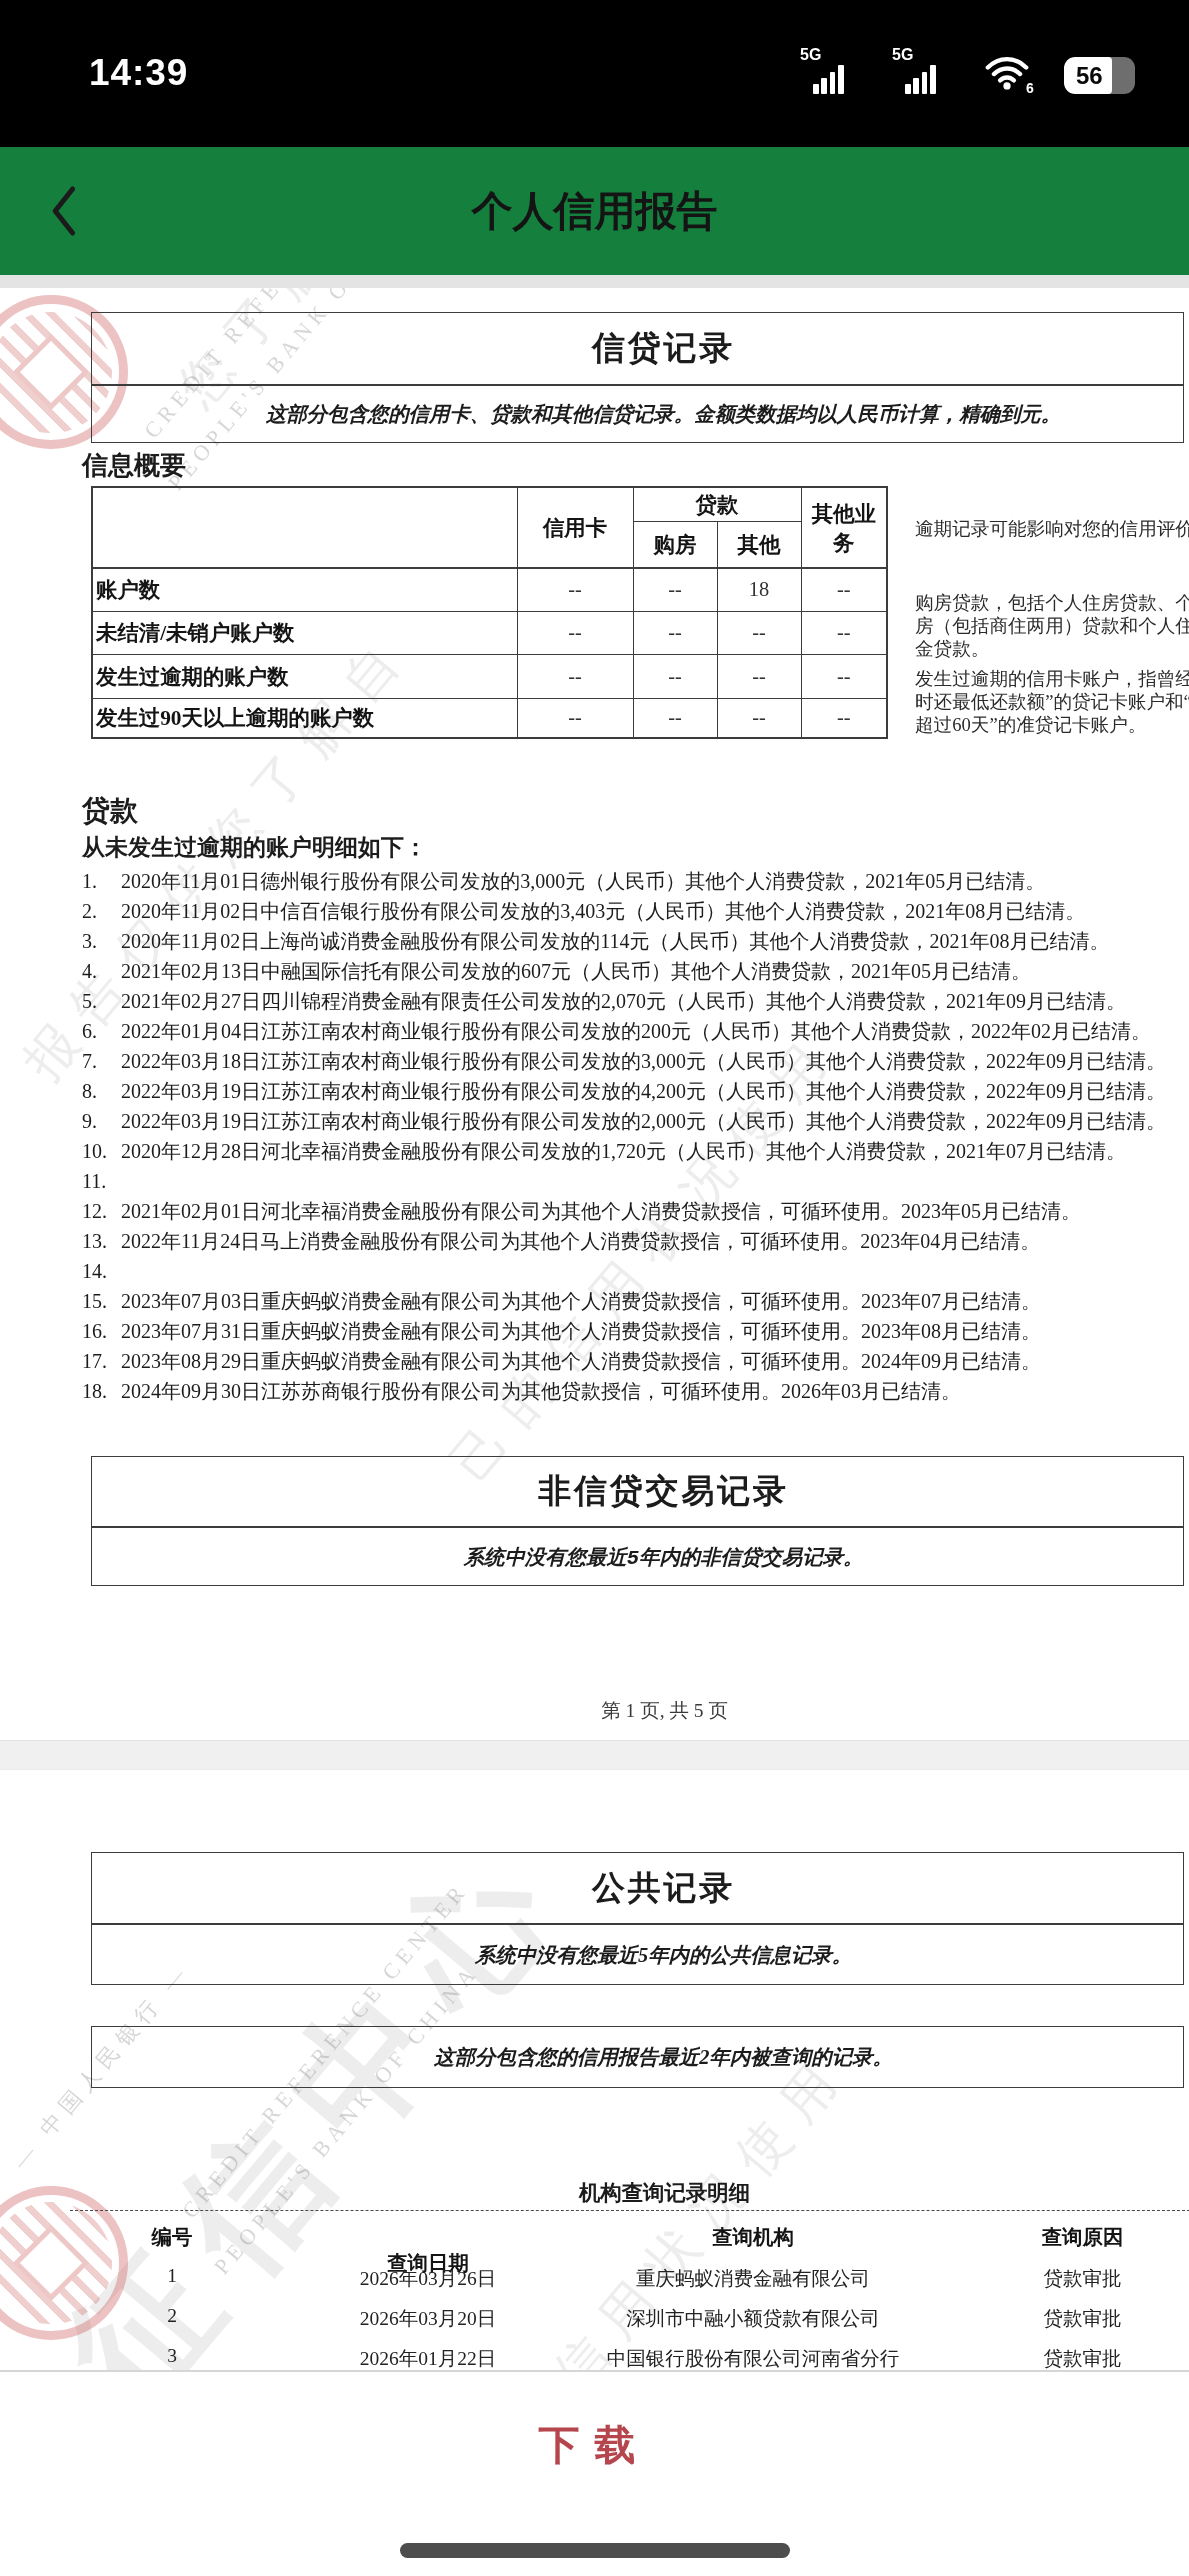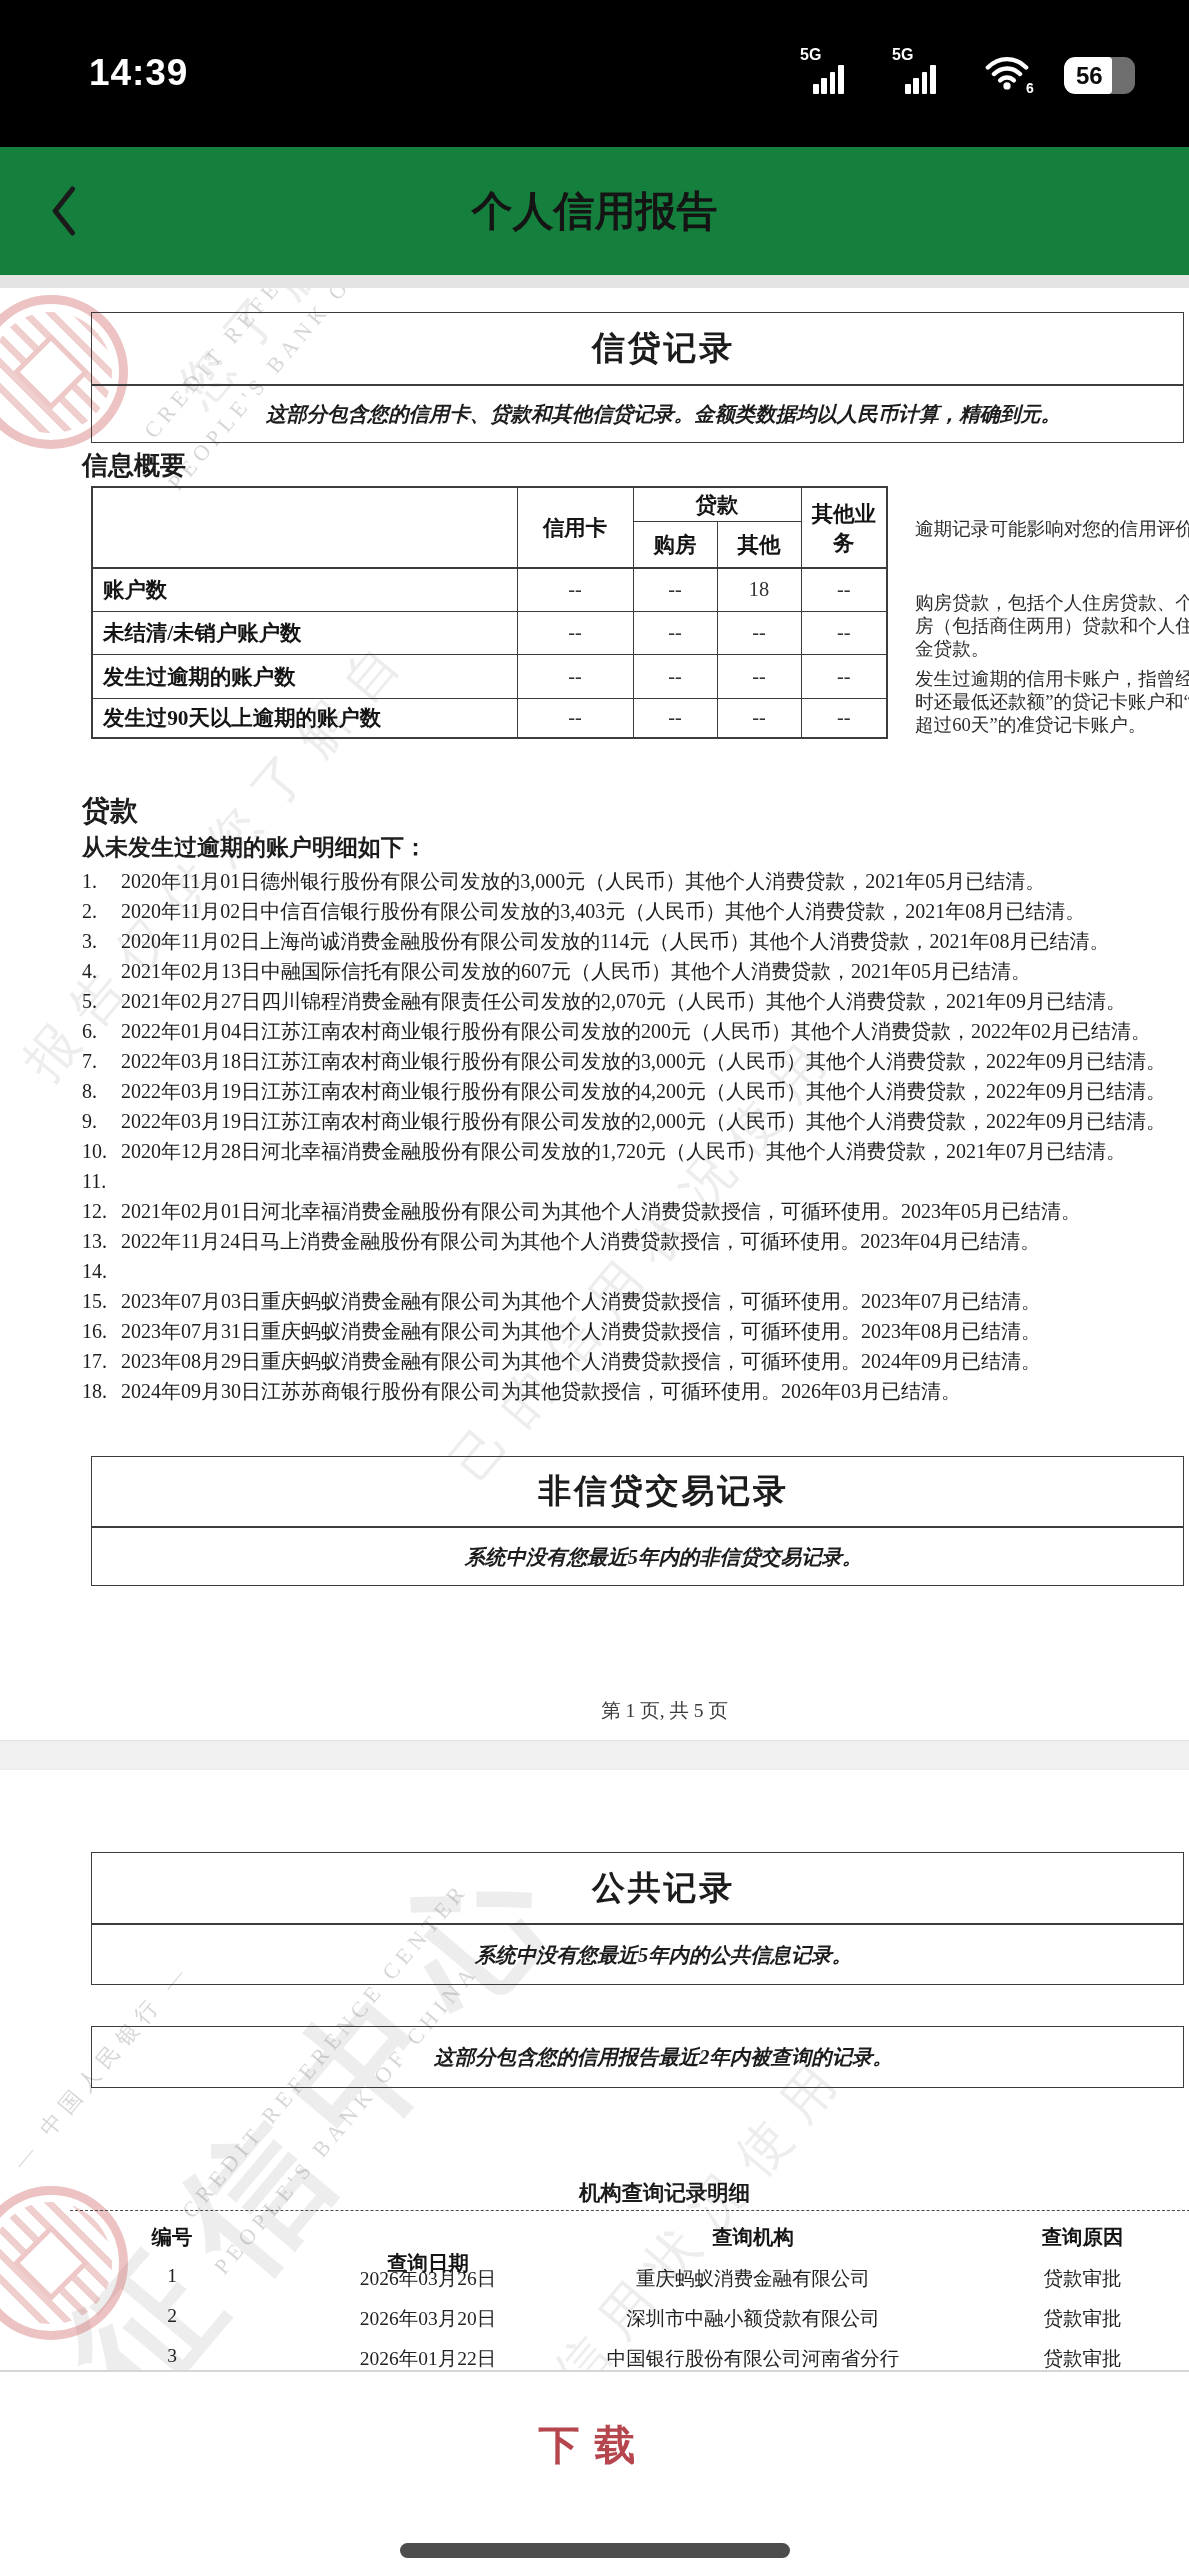--- a/index.html
+++ b/index.html
@@ -36,21 +36,21 @@
   .secbox{position:absolute;left:91px;width:1091px;border:1.9px solid #3c3c3c;background:transparent;}
   .sectitle{height:71px;line-height:71px;text-align:center;font-size:33px;font-weight:bold;letter-spacing:2.8px;
             border-bottom:2.8px solid #3c3c3c;padding-left:52px;}
   .secdesc{text-align:center;font-size:20.4px;font-weight:bold;font-style:italic;padding-left:52px;
            display:flex;align-items:center;justify-content:center;}
 
   .h-summary{position:absolute;left:82px;top:160px;font-size:26px;font-weight:bold;margin:0;}
   .sumtable{position:absolute;left:91px;top:198px;border-collapse:collapse;table-layout:fixed;}
   .sumtable td{border:1.4px solid #3c3c3c;text-align:center;font-size:20.4px;color:#333;padding:0;}
   .sumtable{border:2.3px solid #3c3c3c;}
-  .sumtable .lblcell{text-align:left;padding-left:10px;font-weight:bold;font-size:21.4px;color:#141414;}
+  .sumtable .lblcell{text-align:left;padding-left:3px;font-weight:bold;font-size:21.4px;color:#141414;}
   .sumtable .hd{font-weight:bold;font-size:21.4px;color:#141414;}
 
   .anno{position:absolute;left:915px;width:274px;overflow:hidden;font-size:18.6px;color:#2b2b2b;line-height:23px;white-space:nowrap;}
 
   .h-loans{position:absolute;left:82px;top:504px;font-size:28px;font-weight:bold;margin:0;}
   .h-loans-sub{position:absolute;left:82px;top:544px;font-size:23px;font-weight:bold;margin:0;}
   .loanlist{position:absolute;left:82px;top:578px;width:1108px;}
   .loan-item{display:flex;height:30px;line-height:30px;font-size:20px;white-space:nowrap;}
   .loan-num{width:39px;flex:none;}
   .loan-text{flex:none;}
@@ -292,21 +292,21 @@
           <span class="loan-text">2023年08月29日重庆蚂蚁消费金融有限公司为其他个人消费贷款授信，可循环使用。2024年09月已结清。</span>
         </div>
         <div class="loan-item">
           <span class="loan-num">18.</span>
           <span class="loan-text">2024年09月30日江苏苏商银行股份有限公司为其他贷款授信，可循环使用。2026年03月已结清。</span>
         </div>
       </div>
 
     <div class="secbox" style="top:1168px;">
       <div class="sectitle" style="height:69px;line-height:69px;">非信贷交易记录</div>
-      <div class="secdesc" style="height:57px;">系统中没有您最近5年内的非信贷交易记录。</div>
+      <div class="secdesc" style="height:57px;font-family:Liberation Mono, monospace;">系统中没有您最近5年内的非信贷交易记录。</div>
     </div>
 
     <div class="pagefoot">第 1 页, 共 5 页</div>
     <div class="pagegap"></div>
 
     <div class="secbox" style="top:1564px;">
       <div class="sectitle" style="height:70px;line-height:70px;">公共记录</div>
       <div class="secdesc" style="height:59px;">系统中没有您最近5年内的公共信息记录。</div>
     </div>
 

